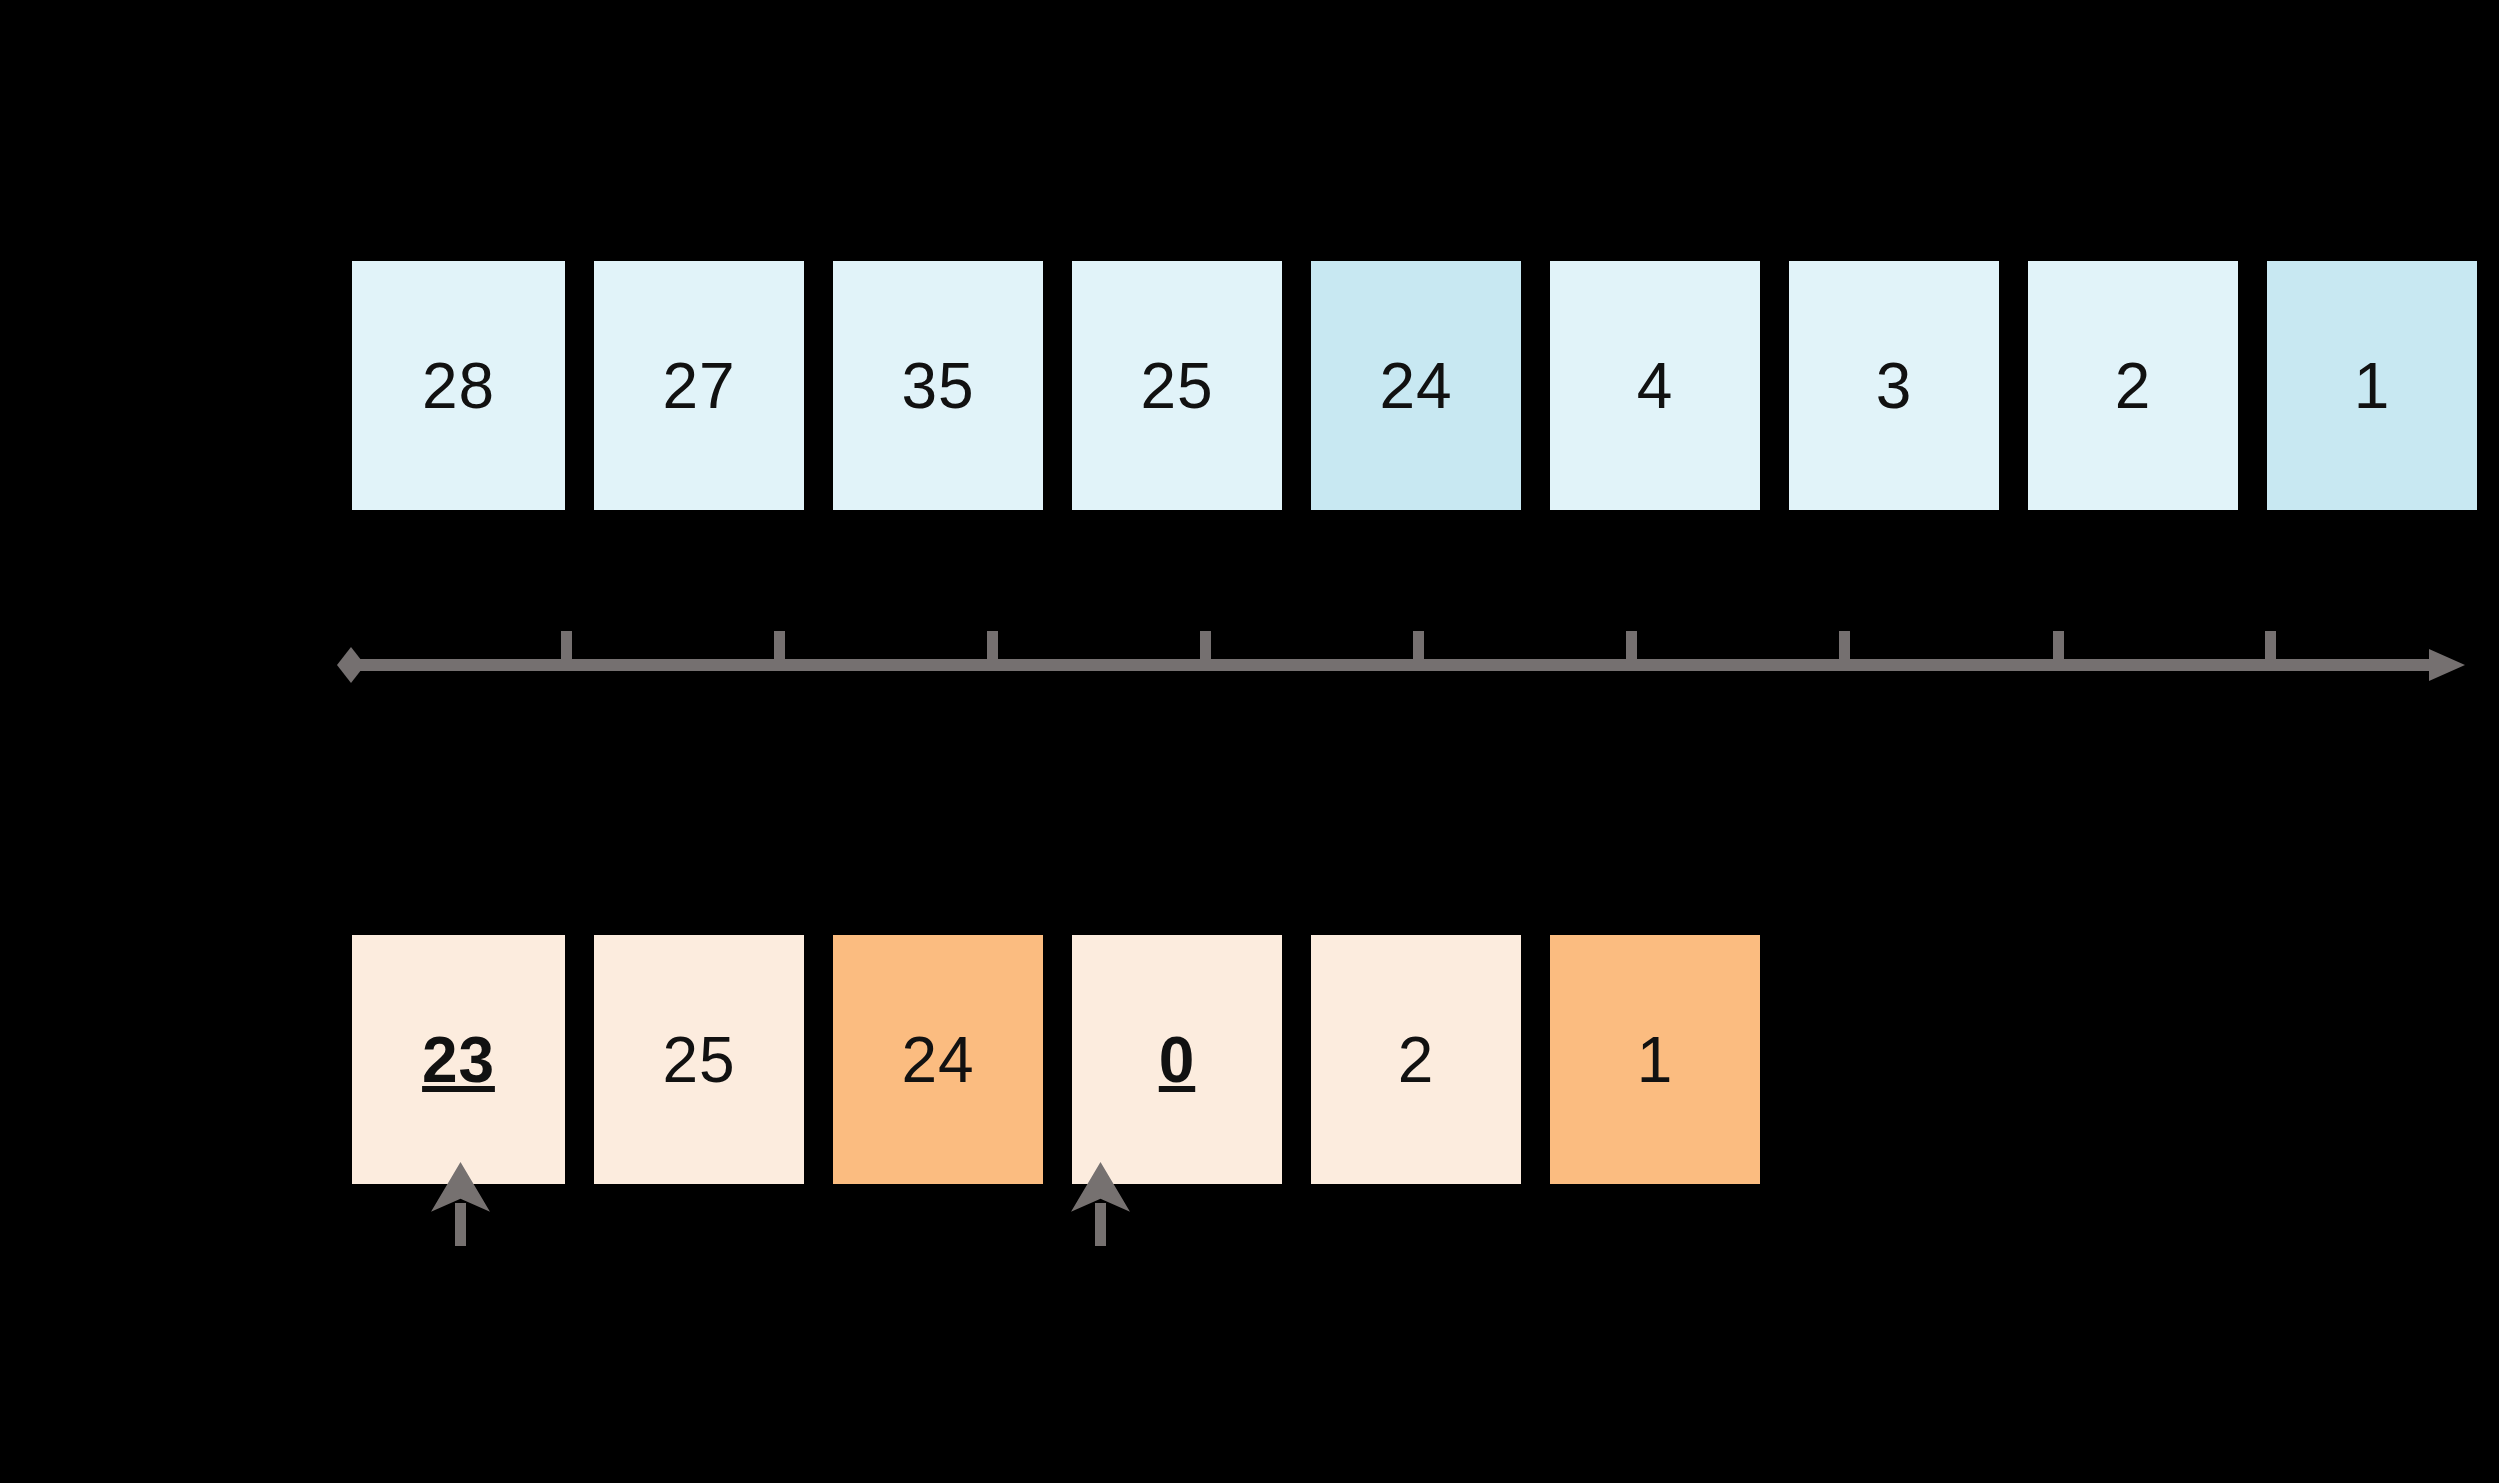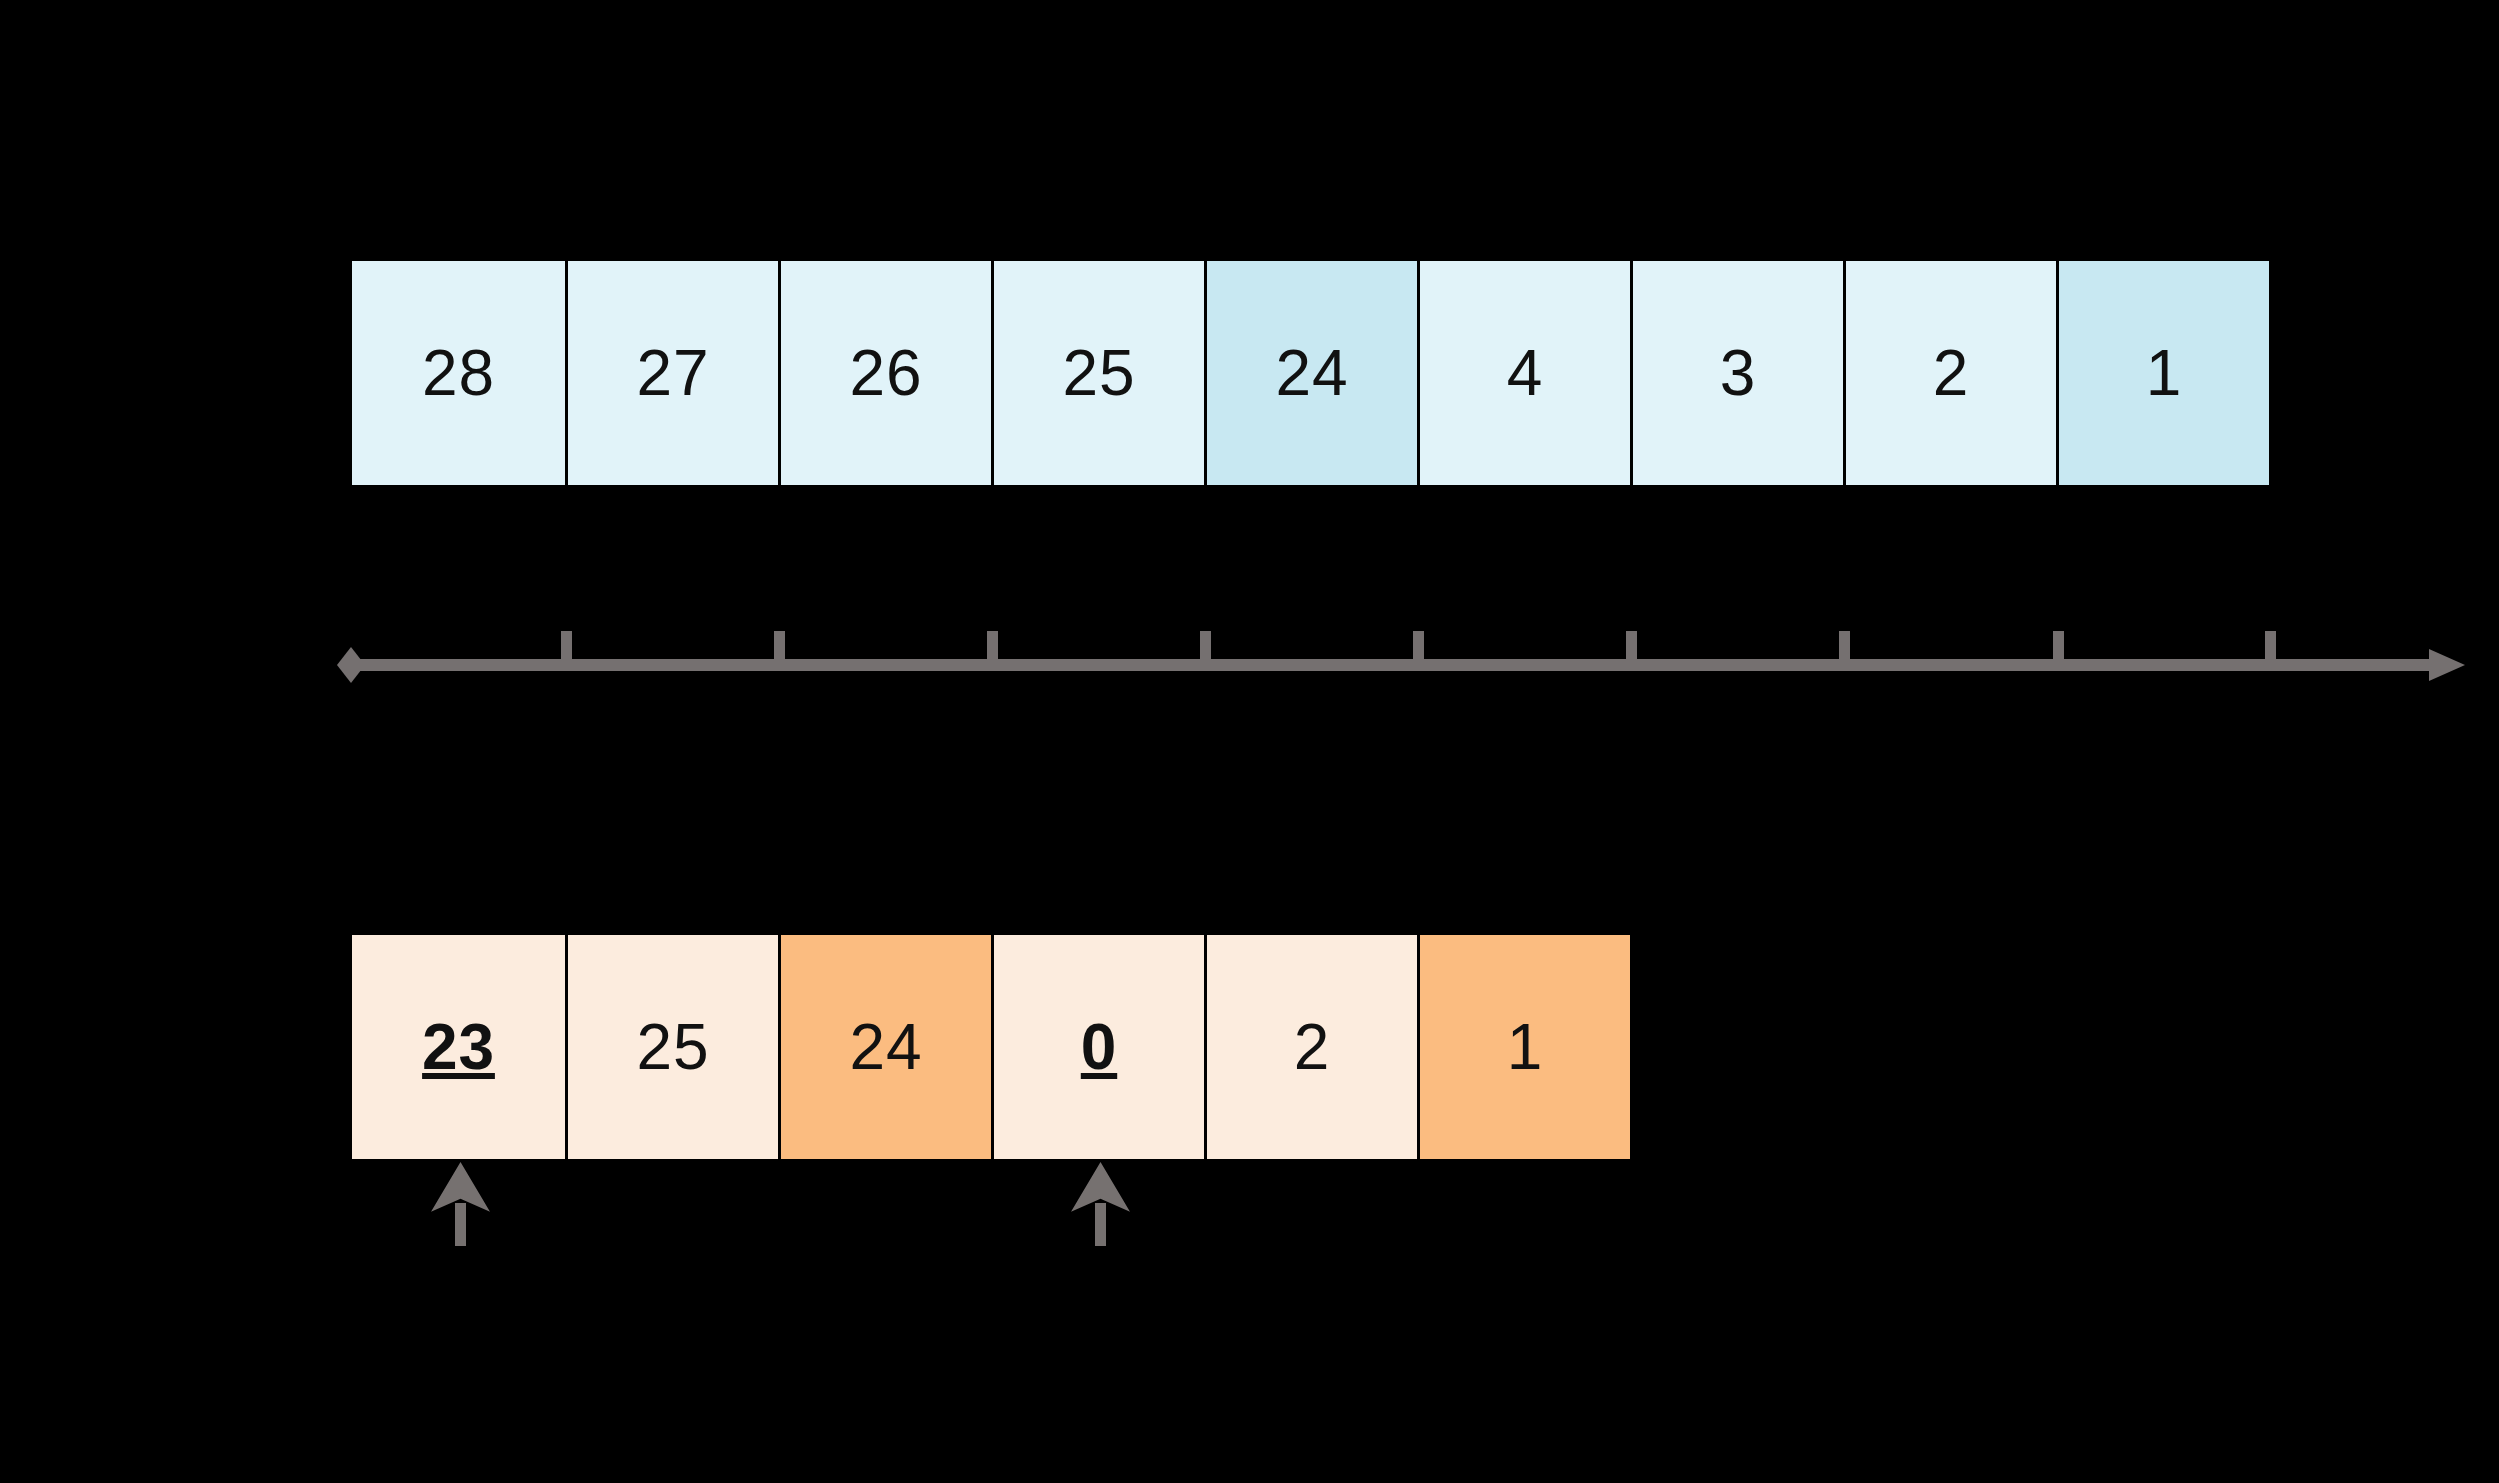--- a/index.html
+++ b/index.html
@@ -12,21 +12,22 @@
     position: relative;
     overflow: hidden;
     background: var(--background, #000);
     font-family: "Liberation Sans", sans-serif;
   }
 
   
   .row {
     position: absolute;
     display: flex;
-    height: 224px;
+    height: 249px;
+    gap: 26px;
   }
   .row-top    { left: 352px; top: 261px;  }
   .row-bottom { left: 352px; top: 935px; }
 
   .cell {
     box-sizing: border-box;
     flex: 0 0 213px;
     width: 213px;
     display: flex;
     align-items: center;
@@ -115,21 +116,21 @@
 <body>
 
 <div class="row row-top">
   <div class="cell">
       <span>28</span>
     </div>
   <div class="cell">
       <span>27</span>
     </div>
   <div class="cell">
-      <span>26</span>
+      <span>35</span>
     </div>
   <div class="cell">
       <span>25</span>
     </div>
   <div class="cell hl">
       <span>24</span>
     </div>
   <div class="cell">
       <span>4</span>
     </div>

